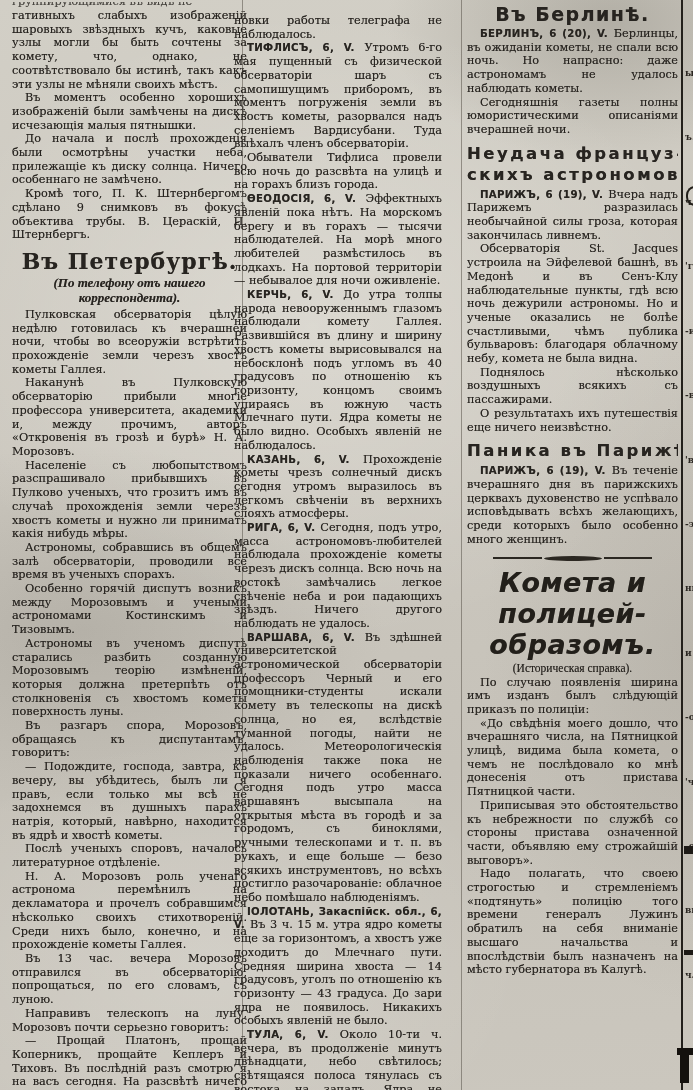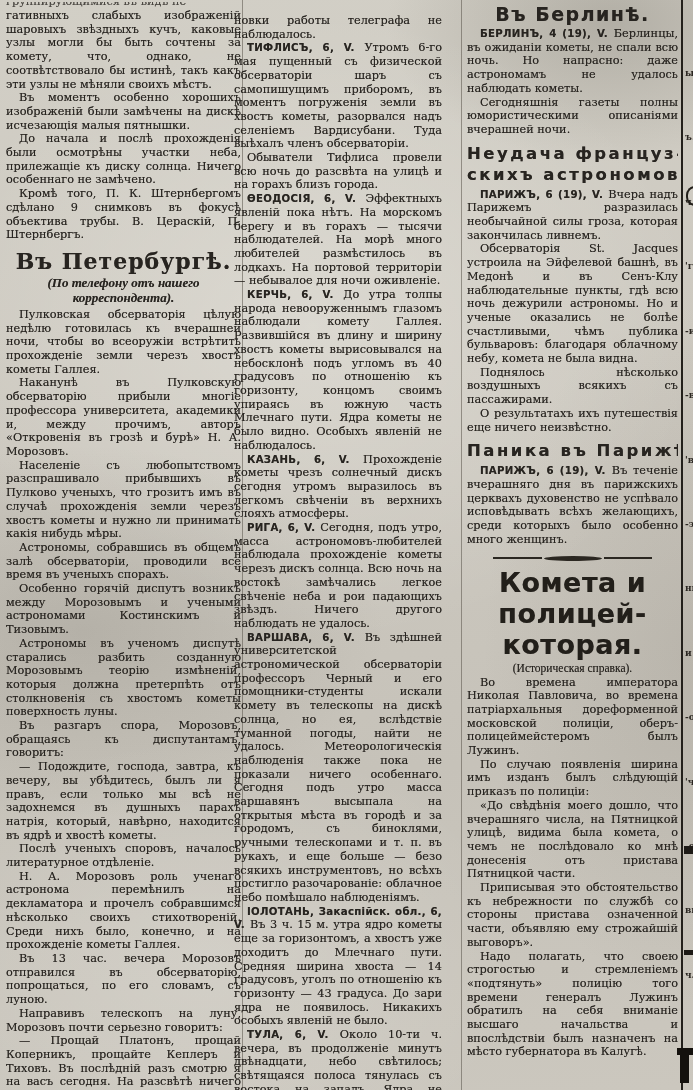--- a/index.html
+++ b/index.html
@@ -10,21 +10,21 @@
       radial-gradient(ellipse 320px 200px at 88% 2%, rgba(105,100,90,.30), transparent 70%),
       radial-gradient(ellipse 420px 260px at 12% 58%, rgba(100,96,87,.20), transparent 72%),
       radial-gradient(ellipse 520px 420px at 45% 30%, rgba(255,255,250,.28), transparent 75%),
       radial-gradient(ellipse 420px 300px at 30% 88%, rgba(255,255,250,.18), transparent 75%),
       radial-gradient(ellipse 300px 500px at 100% 60%, rgba(110,104,94,.16), transparent 70%),
       linear-gradient(176deg,#d2cfc6 0%,#ccc8bf 40%,#c6c2b9 70%,#cbc7be 100%);
   }
   .col{position:absolute;top:0;overflow:hidden;
     font-size:11.3px;line-height:13.7px;text-align:justify;
     text-shadow:0 0 .5px rgba(43,38,32,.55);}
-  .col1{left:6px;width:235px;height:1088px;padding-top:2px;}
+  .col1{left:12px;width:235px;height:1088px;padding-top:2px;}
   .col2{left:234px;width:208px;height:1088px;padding-top:14px;}
   .col3{left:467px;width:211px;height:1088px;padding-top:1px;}
   .vdiv{position:absolute;top:0;width:1px;height:1090px;background:rgba(90,84,74,.55);}
   .vdiv.d1{left:242px;} .vdiv.d2{left:461px;}
   .heavy-rule{position:absolute;top:0;left:681px;width:2px;height:1090px;background:#23201b;}
   .edge-strip{position:absolute;left:685px;top:0;width:8px;height:1090px;overflow:hidden;
     display:flex;flex-direction:column;justify-content:space-between;
     padding:68px 0 110px;box-sizing:border-box;
     font-family:"DejaVu Serif",serif;font-size:9px;font-weight:bold;color:#2b2722;}
   .frag{display:block;white-space:nowrap;}
@@ -43,21 +43,21 @@
   .cut-line{height:7px;overflow:hidden;opacity:.8;}
   .cut-inner{margin-top:-7px;text-indent:0;}
 
   h2.head1{margin:7px 0 2px;text-align:center;text-indent:0;
     font-size:22px;line-height:24px;font-weight:bold;letter-spacing:1px;}
   h2.head1.sans{font-family:"DejaVu Sans",sans-serif;font-size:19px;line-height:22px;margin:2px 0 2px;letter-spacing:1.5px;}
   h3.head2{margin:6px 0 3px;text-align:center;font-family:"DejaVu Sans",sans-serif;
     font-size:16.5px;line-height:21px;font-weight:bold;letter-spacing:2.5px;}
   .head2-line{white-space:nowrap;}
   h1.head-display{margin:6px 0 2px;text-align:center;font-family:"DejaVu Sans",sans-serif;
-    font-size:27px;line-height:31px;font-weight:bold;letter-spacing:.5px;color:#221f1a;}
+    font-size:27px;line-height:31px;font-weight:bold;letter-spacing:.5px;color:#221f1a;font-style:italic;}
   .subtitle{text-align:center;font-style:italic;font-weight:bold;font-size:13px;line-height:15.5px;margin:0 0 2px;font-family:Liberation Serif, serif;}
   .subtitle.small{font-style:normal;font-weight:normal;font-size:11.5px;line-height:13px;margin:0 0 1px;}
 
   .ornament{display:flex;align-items:center;margin:9px 26px 3px;}
   .orn-line{flex:1;height:1.5px;background:#2b2721;}
   .orn-diamond{width:58px;height:5px;background:#2b2721;border-radius:50%;margin:0 2px;}
 </style>
 </head>
 <body>
 
@@ -95,45 +95,44 @@
       <p class="para"><span class="lead">КЕРЧЬ, 6, V. </span>До утра толпы народа невооруженнымъ глазомъ наблюдали комету Галлея. Развившійся въ длину и ширину хвостъ кометы вырисовывался на небосклонѣ подъ угломъ въ 40 градусовъ по отношенію къ горизонту, концомъ своимъ упираясь въ южную часть Млечнаго пути. Ядра кометы не было видно. Особыхъ явленій не наблюдалось.</p>
       <p class="para"><span class="lead">КАЗАНЬ, 6, V. </span>Прохожденіе кометы чрезъ солнечный дискъ сегодня утромъ выразилось въ легкомъ свѣченіи въ верхнихъ слояхъ атмосферы.</p>
       <p class="para"><span class="lead">РИГА, 6, V. </span>Сегодня, подъ утро, масса астрономовъ-любителей наблюдала прохожденіе кометы черезъ дискъ солнца. Всю ночь на востокѣ замѣчались легкое свѣченіе неба и рои падающихъ звѣздъ. Ничего другого наблюдать не удалось.</p>
       <p class="para"><span class="lead">ВАРШАВА, 6, V. </span>Въ здѣшней университетской астрономической обсерваторіи профессоръ Черный и его помощники-студенты искали комету въ телескопы на дискѣ солнца, но ея, вслѣдствіе туманной погоды, найти не удалось. Метеорологическія наблюденія также пока не показали ничего особеннаго. Сегодня подъ утро масса варшавянъ высыпала на открытыя мѣста въ городѣ и за городомъ, съ биноклями, ручными телескопами и т. п. въ рукахъ, и еще больше — безо всякихъ инструментовъ, но всѣхъ постигло разочарованіе: облачное небо помѣшало наблюденіямъ.</p>
       <p class="para"><span class="lead">ІОЛОТАНЬ, Закаспійск. обл., 6, V. </span>Въ 3 ч. 15 м. утра ядро кометы еще за горизонтомъ, а хвостъ уже доходитъ до Млечнаго пути. Средняя ширина хвоста — 14 градусовъ, уголъ по отношенію къ горизонту — 43 градуса. До зари ядра не появилось. Никакихъ особыхъ явленій не было.</p>
       <p class="para"><span class="lead">ТУЛА, 6, V. </span>Около 10-ти ч. вечера, въ продолженіе минутъ двѣнадцати, небо свѣтилось; свѣтящаяся полоса тянулась съ востока на западъ. Ядра не наблюдалось.</p>
     </div>
   <div class="vdiv d2"></div>
   <div class="col col3">
       <h2 class="head1 sans">Въ Берлинѣ.</h2>
-      <p class="para"><span class="lead">БЕРЛИНЪ, 4 (19), V. </span>Берлинцы, въ ожиданіи кометы, не спали всю ночь. Но напрасно: даже астрономамъ не удалось наблюдать кометы.</p>
+      <p class="para"><span class="lead">БЕРЛИНЪ, 6 (20), V. </span>Берлинцы, въ ожиданіи кометы, не спали всю ночь. Но напрасно: даже астрономамъ не удалось наблюдать кометы.</p>
       <p class="para">Сегодняшнія газеты полны юмористическими описаніями вчерашней ночи.</p>
       <h3 class="head2">
         <div class="head2-line">Неудача француз-</div>
         <div class="head2-line">скихъ астрономовъ.</div>
       </h3>
       <p class="para"><span class="lead">ПАРИЖЪ, 6 (19), V. </span>Вчера надъ Парижемъ разразилась необычайной силы гроза, которая закончилась ливнемъ.</p>
       <p class="para">Обсерваторія St. Jacques устроила на Эйфелевой башнѣ, въ Медонѣ и въ Сенъ-Клу наблюдательные пункты, гдѣ всю ночь дежурили астрономы. Но и ученые оказались не болѣе счастливыми, чѣмъ публика бульваровъ: благодаря облачному небу, комета не была видна.</p>
       <p class="para">Поднялось нѣсколько воздушныхъ всякихъ съ пассажирами.</p>
       <p class="para">О результатахъ ихъ путешествія еще ничего неизвѣстно.</p>
       <h3 class="head2">
         <div class="head2-line">Паника въ Парижѣ.</div>
       </h3>
       <p class="para"><span class="lead">ПАРИЖЪ, 6 (19), V. </span>Въ теченіе вчерашняго дня въ парижскихъ церквахъ духовенство не успѣвало исповѣдывать всѣхъ желающихъ, среди которыхъ было особенно много женщинъ.</p>
       <div class="ornament">
         <span class="orn-line"></span>
         <span class="orn-diamond"></span>
         <span class="orn-line"></span>
       </div>
       <h1 class="head-display">
         <div class="display-line">Комета и полицей-</div>
-        <div class="display-line">которая.</div>
+        <div class="display-line">образомъ.</div>
       </h1>
       <div class="subtitle small">(Историческая справка).</div>
-      <p class="para">Во времена императора Николая Павловича, во времена патріархальныя дореформенной московской полиціи, оберъ-полицеймейстеромъ былъ Лужинъ.</p>
       <p class="para">По случаю появленія ширина имъ изданъ былъ слѣдующій приказъ по полиціи:</p>
       <p class="para">«До свѣдѣнія моего дошло, что вчерашняго числа, на Пятницкой улицѣ, видима была комета, о чемъ не послѣдовало ко мнѣ донесенія отъ пристава Пятницкой части.</p>
       <p class="para">Приписывая это обстоятельство къ небрежности по службѣ со стороны пристава означенной части, объявляю ему строжайшій выговоръ».</p>
       <p class="para">Надо полагать, что своею строгостью и стремленіемъ «подтянуть» полицію того времени генералъ Лужинъ обратилъ на себя вниманіе высшаго начальства и впослѣдствіи былъ назначенъ на мѣсто губернатора въ Калугѣ.</p>
     </div>
   <div class="heavy-rule"></div>
   <div class="edge-strip">
       <span class="frag">ы,</span>
       <span class="frag">ъ.</span>
       <span class="frag">ч.</span>

